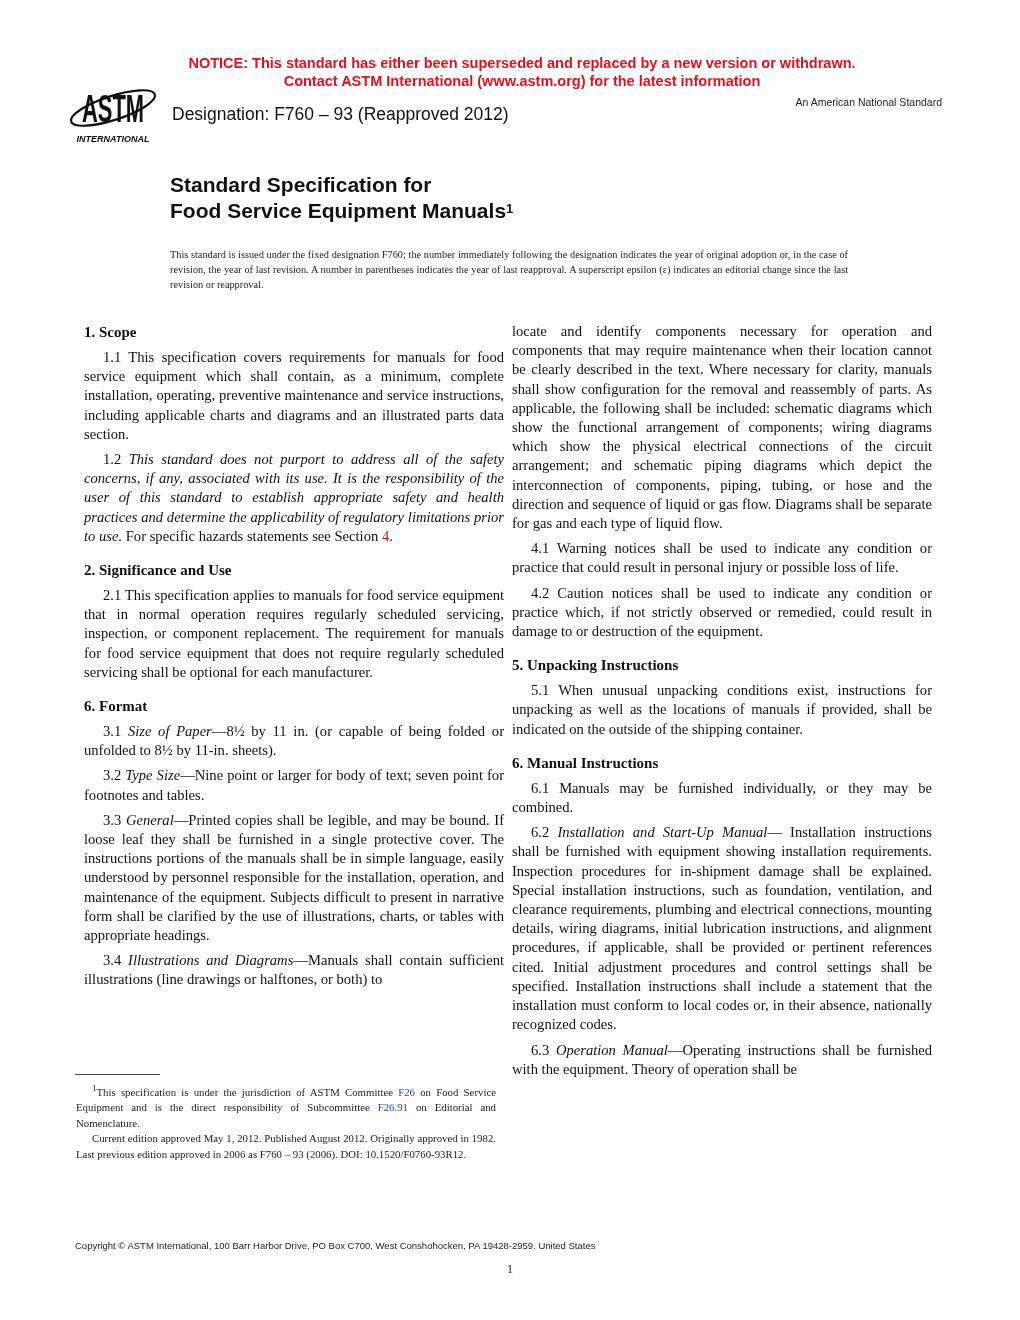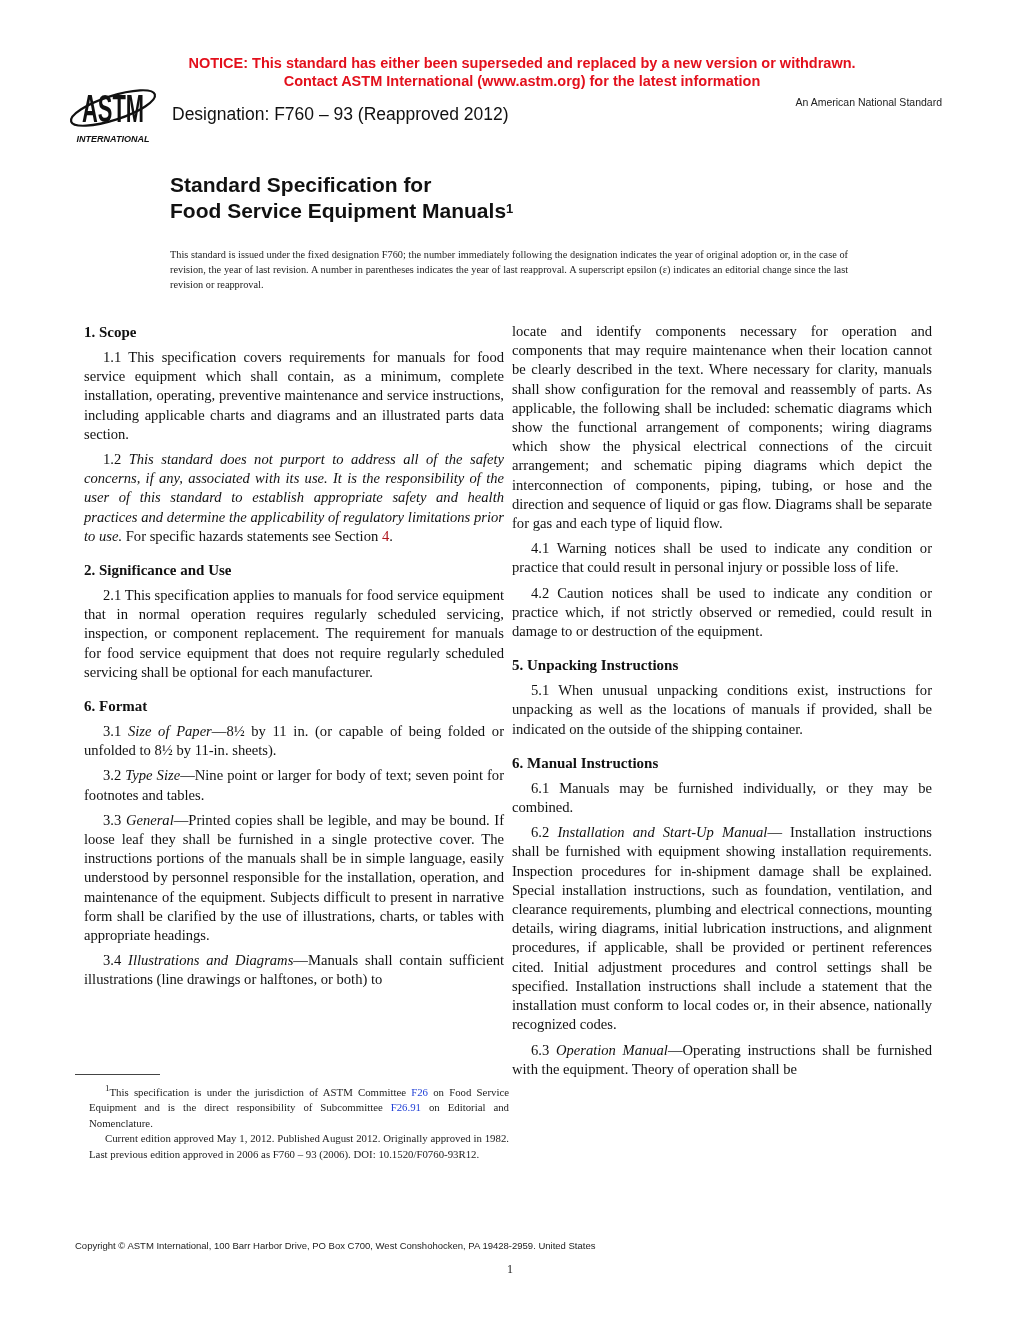--- a/index.html
+++ b/index.html
@@ -18,21 +18,21 @@
   .col { position:absolute; top:322px; width:420px; font-family:"Liberation Serif", serif; font-size:14.6px;
     line-height:19.2px; color:#111; text-align:justify; }
   .col.left { left:84px; }
   .col.right { left:512px; }
   .col h2 { font-size:15px; font-weight:bold; margin:0 0 6px 0; line-height:20px; }
   .col p { margin:0 0 6px 0; text-indent:19px; }
   .col p.cont { text-indent:0; }
   .col .sec { margin-top:14px; }
   .col i { font-style:italic; }
   .link-red { color:#b0141c; }
-  .footnote { position:absolute; left:89px; top:1081px; width:420px; font-family:"Liberation Serif", serif;
+  .footnote { position:absolute; left:76px; top:1081px; width:420px; font-family:"Liberation Serif", serif;
     font-size:10.8px; line-height:15.5px; color:#222; text-align:justify; }
   .footnote p { margin:0; text-indent:16px; }
   .footnote .lnk { color:#1f3fd6; }
   .fn-rule { position:absolute; left:75px; top:1074px; width:85px; border-top:1px solid #444; }
   .copyright { position:absolute; left:75px; top:1240px; font-family:"Liberation Sans", sans-serif;
     font-size:9.5px; color:#222; }
   .pagenum { position:absolute; left:507px; top:1262px; font-family:"Liberation Serif", serif; font-size:12px; color:#222; }
 </style>
 </head>
 <body>

